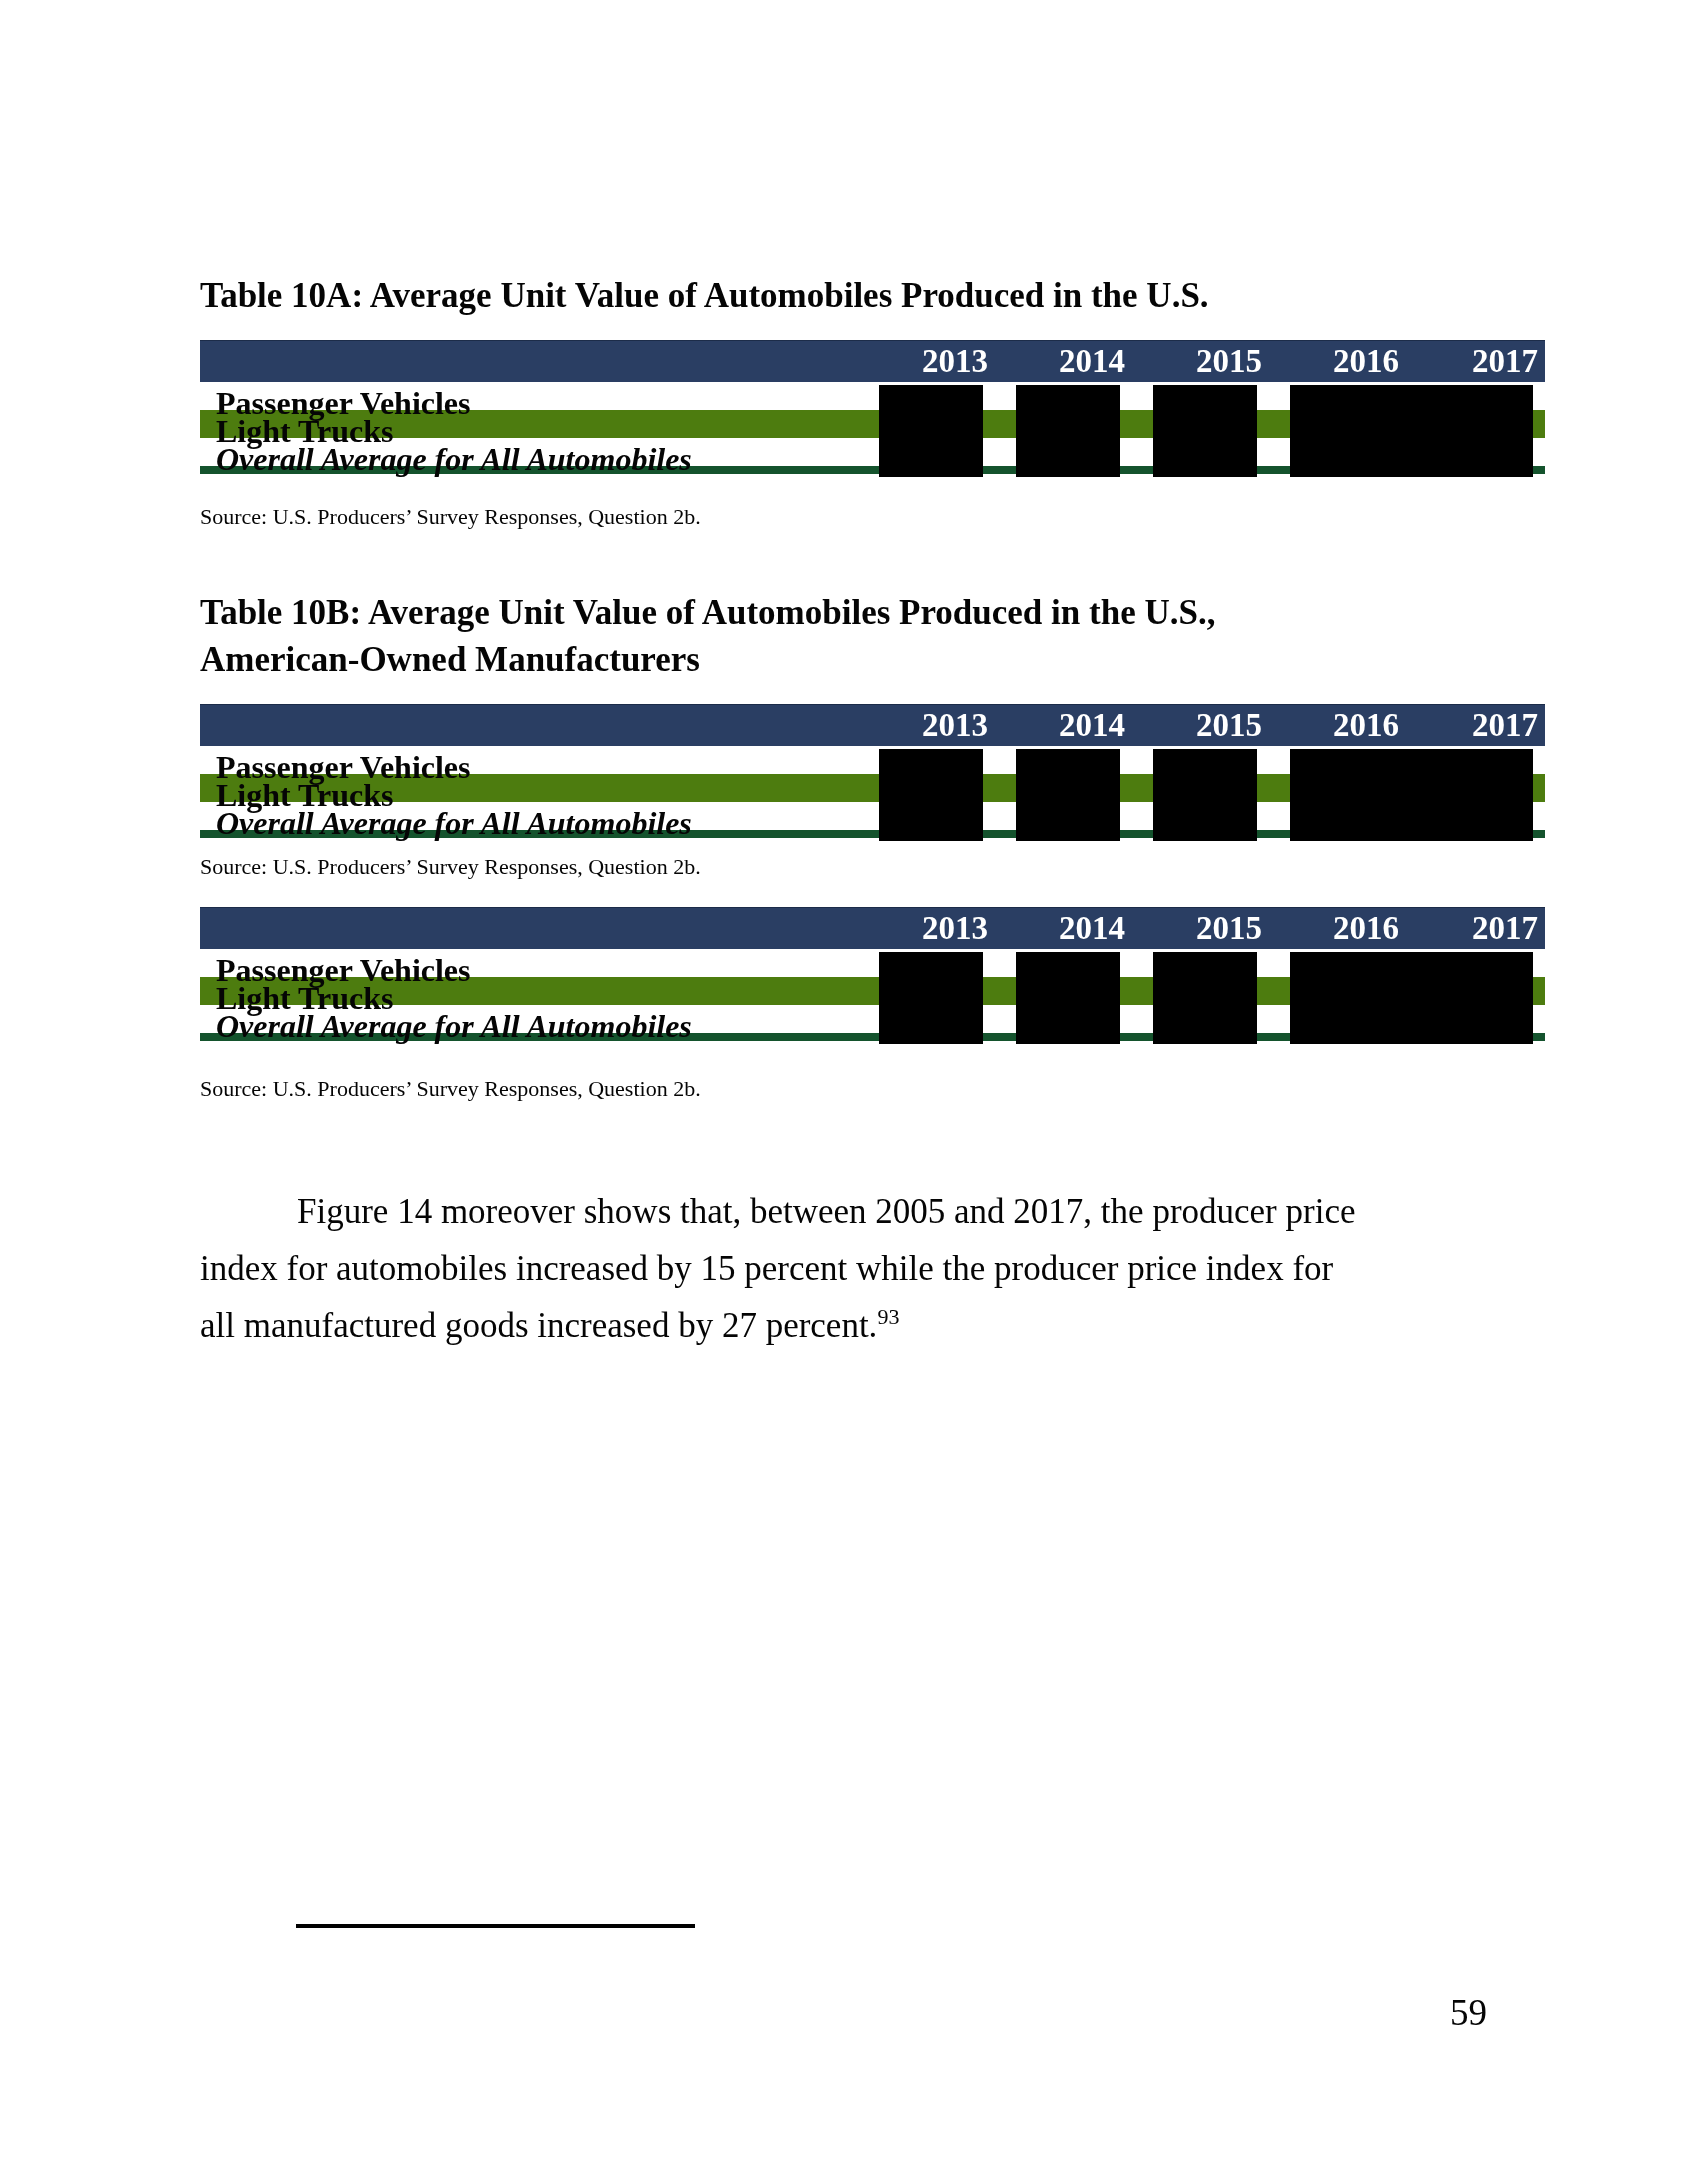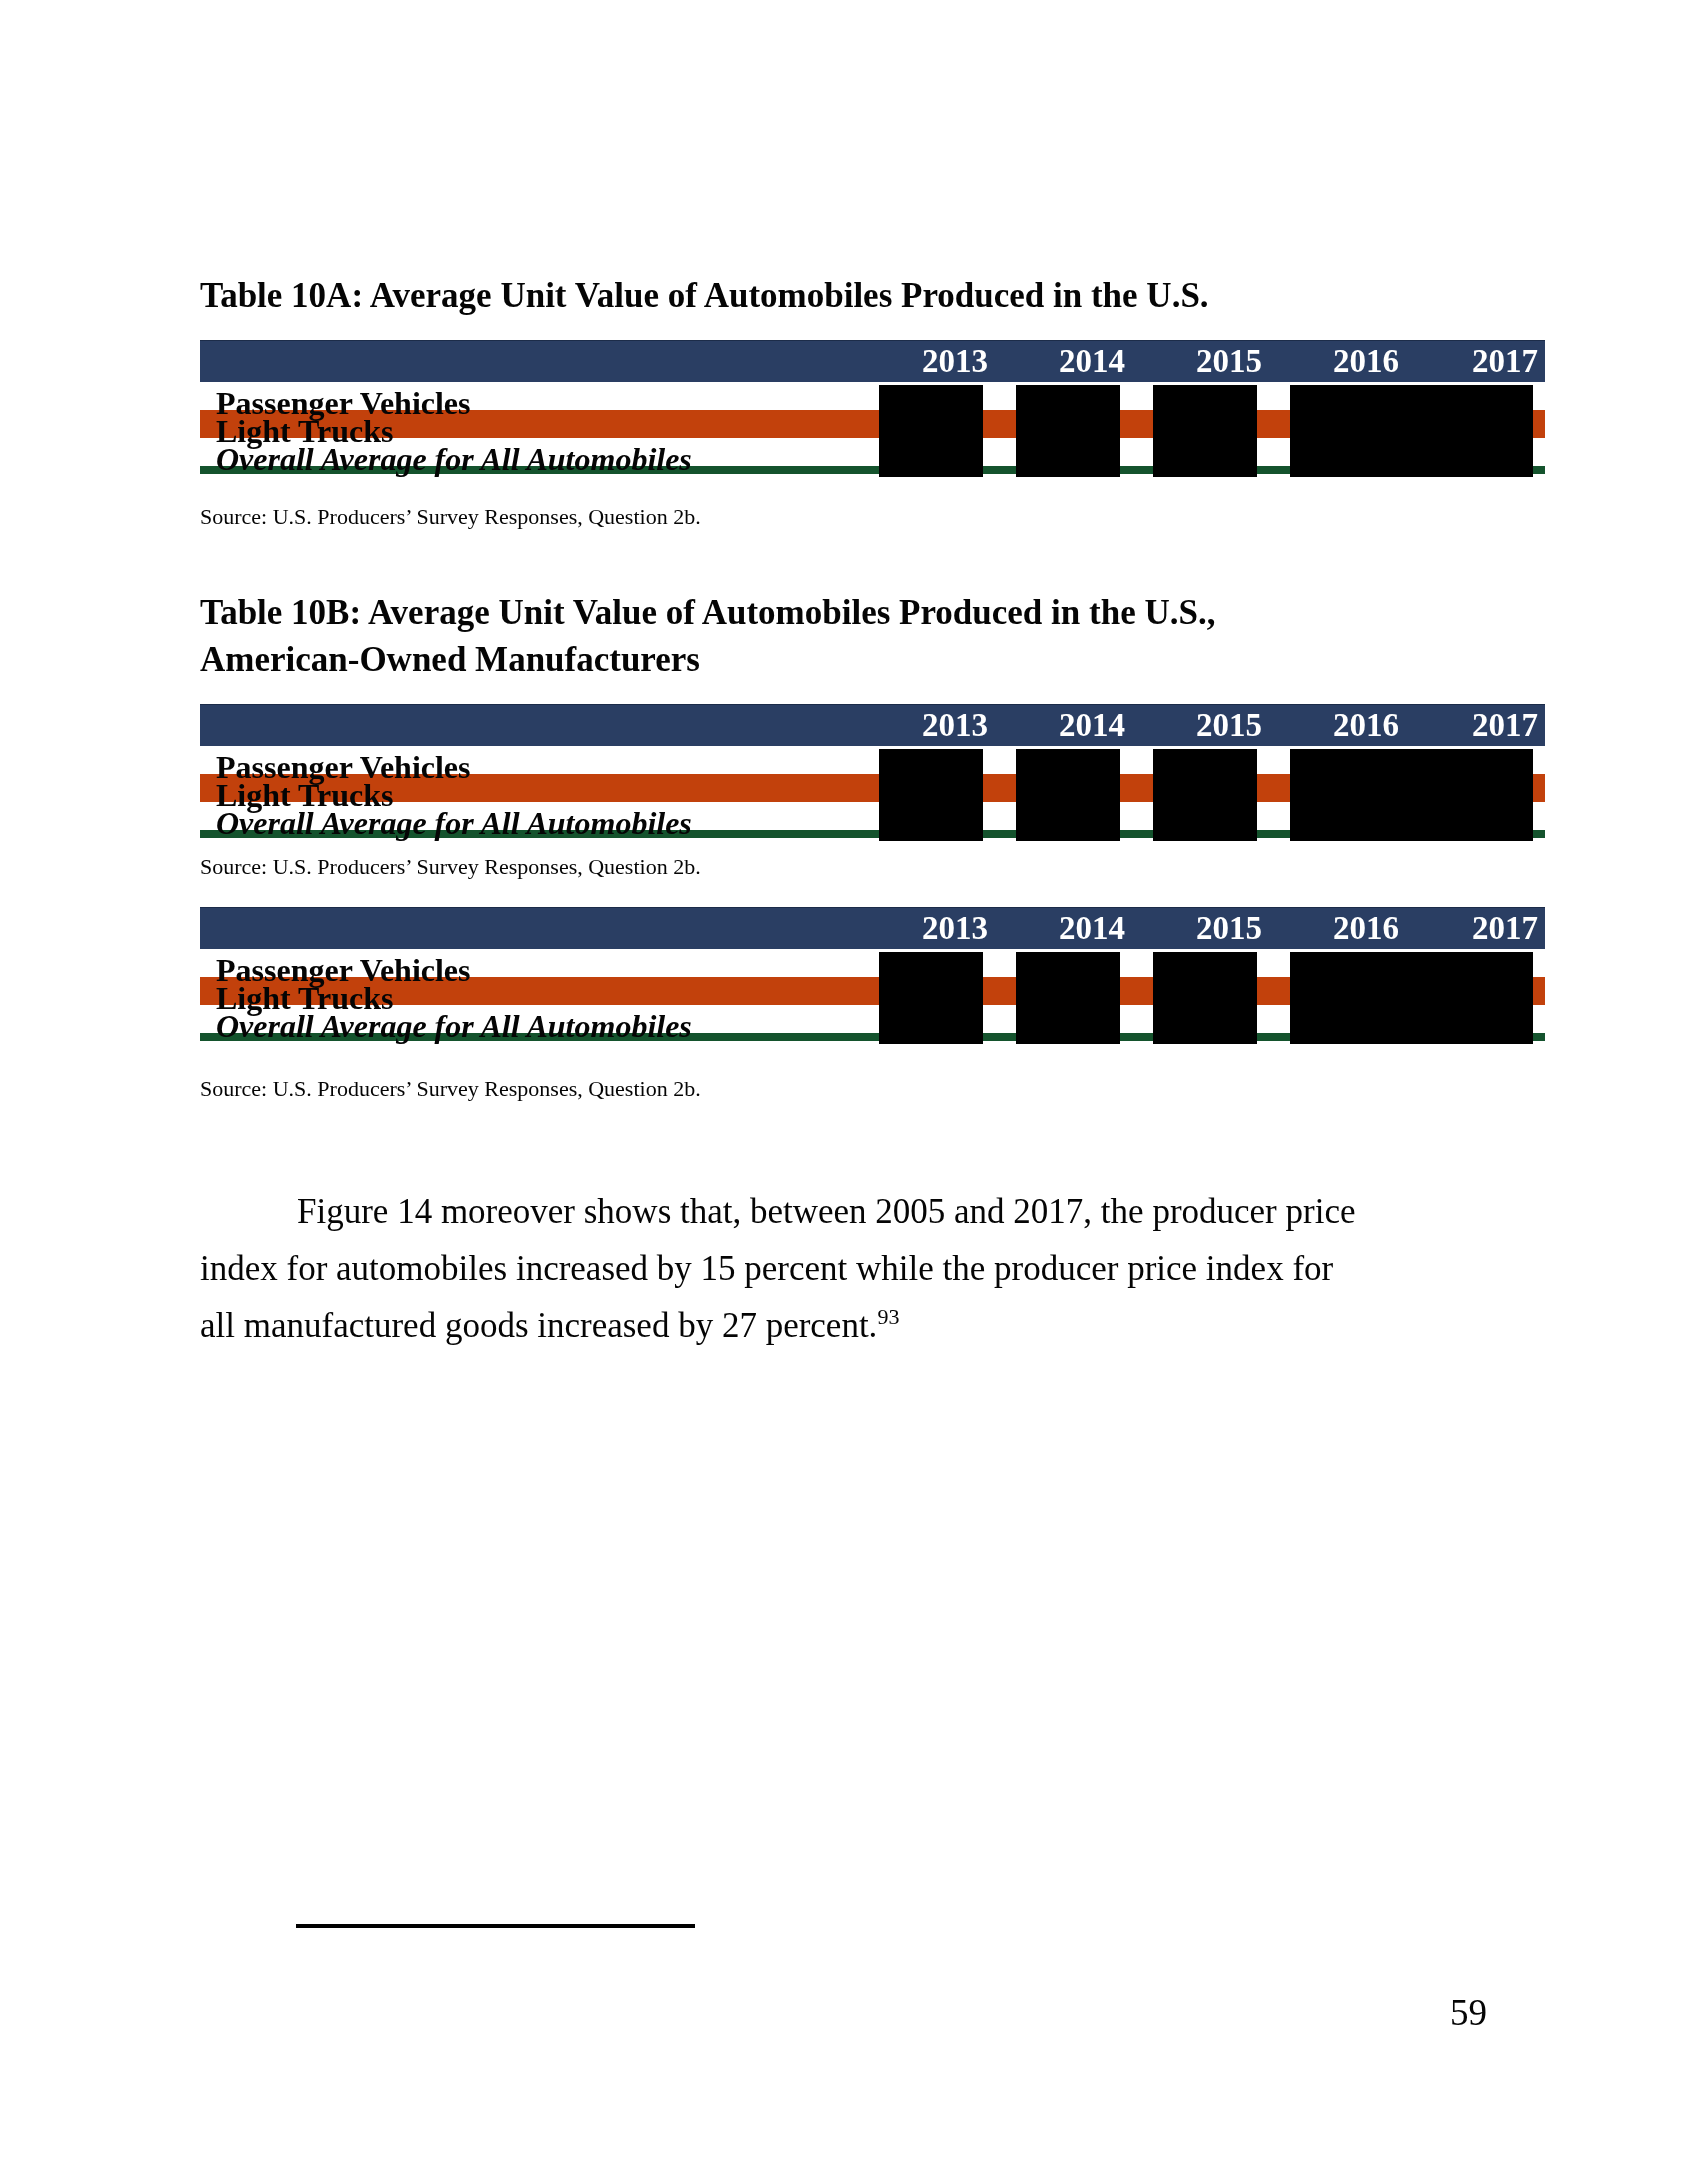--- a/index.html
+++ b/index.html
@@ -40,21 +40,21 @@
     line-height: 40px;
     text-align: right;
     padding-right: 7px;
   }
   .trow {
     display: grid;
     grid-template-columns: 658px 137px 137px 137px 276px;
     height: 28px;
     font-weight: bold;
   }
-  .trow.shaded { background: #c2410c; }
+  .trow.shaded { background: #4d7c0f; }
   .tlabel {
     font-size: 32px;
     line-height: 42px;
     padding-left: 16px;
     white-space: nowrap;
   }
   .trow.italic .tlabel { font-style: italic; }
   .tcell { position: relative; }
   .redact {
     position: absolute;

